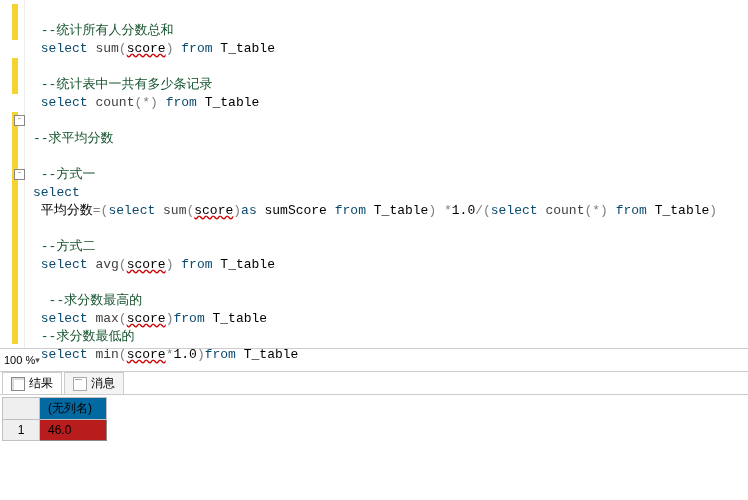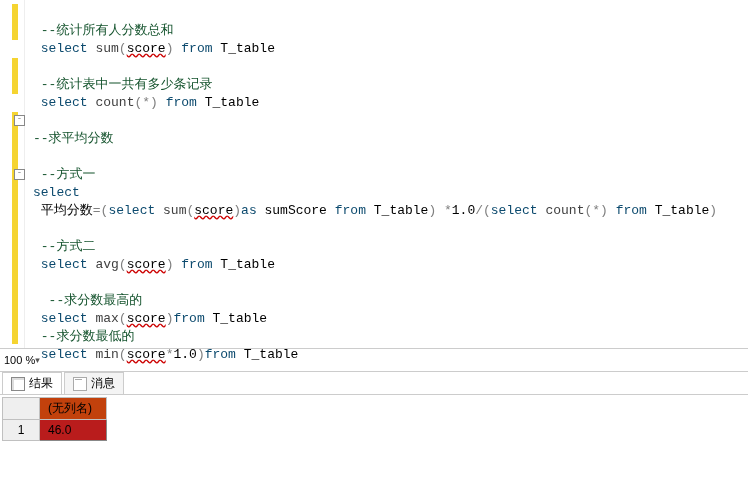--- a/index.html
+++ b/index.html
@@ -101,21 +101,21 @@
     margin: 2px 0 0 2px;
   }
   .grid th, .grid td {
     border: 1px solid #c0c0c0;
     padding: 2px 8px;
     text-align: left;
     min-width: 50px;
     height: 16px;
   }
   .grid th {
-    background: #c2410c;
+    background: #0369a1;
     font-weight: normal;
   }
   .grid .rownum {
     background: #efefef;
     text-align: center;
     min-width: 20px;
   }
   .grid .corner {
     background: #efefef;
     min-width: 20px;

